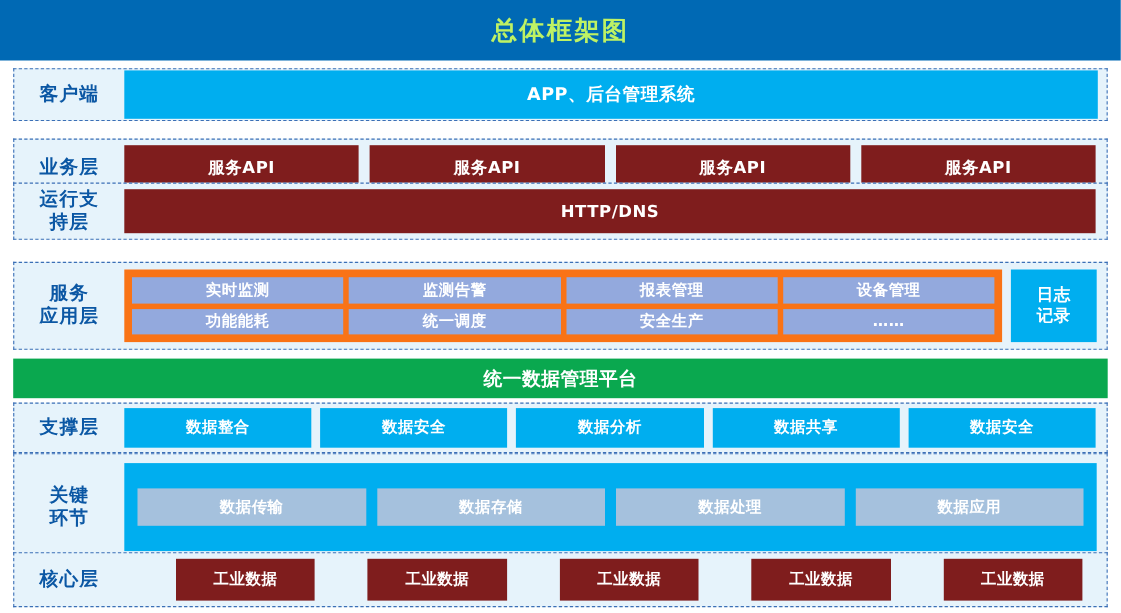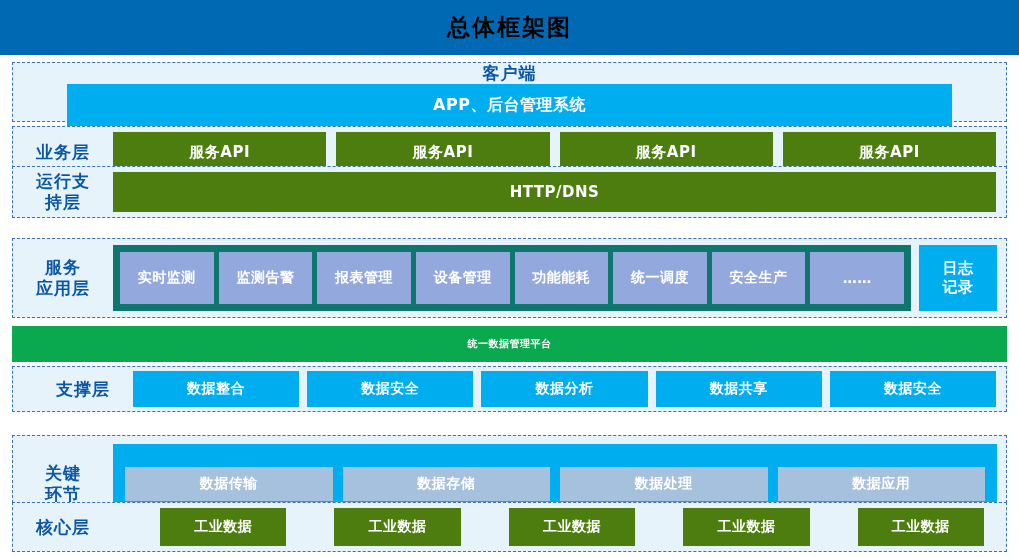--- a/index.html
+++ b/index.html
@@ -25,21 +25,21 @@
     left: 0;
     top: 0;
     width: 1019px;
     height: 55px;
     background: #0069b4;
     display: flex;
     align-items: center;
     justify-content: center;
   }
   .title-bar .title-text {
-    color: #000000;
+    color: #bef264;
     font-size: 23px;
     font-weight: bold;
     letter-spacing: 2px;
   }
 
   
   .row {
     position: absolute;
     left: 12px;
     width: 995px;
@@ -72,27 +72,27 @@
     display: flex;
     align-items: center;
     justify-content: center;
     color: #ffffff;
     font-weight: bold;
     font-size: 15px;
     letter-spacing: 0.5px;
     text-align: center;
   }
   .box.cyan   { background: #00aeef; }
-  .box.peri   { background: #4d7c0f; }
+  .box.peri   { background: #7f1d1d; }
   .box.peri-light { background: #93a9dd; }
   .box.steel  { background: #a5c1dd; }
   .box.green  { background: #0aa84f; }
 
   
-  #row-client { top: 62px; height: 60px; flex-direction: column; }
+  #row-client { top: 62px; height: 48px; }
   #row-client .client-bar {
     width: 885px;
     height: 44px;
     font-size: 16px;
   }
 
   
   #row-business { top: 126px; height: 52px; justify-content: center; }
   #row-business .row-body { gap: 10px; padding-right: 10px; }
   #row-business .api-box {
@@ -103,25 +103,25 @@
   
   #row-runtime { top: 166px; height: 52px; }
   #row-runtime .row-body { gap: 12px; padding-right: 10px; }
   #row-runtime .rt-box { flex: 1; height: 40px; }
 
   
   #row-service { top: 238px; height: 80px; }
   #row-service .row-body { gap: 8px; padding-right: 9px; align-items: stretch; }
   .svc-grid {
     flex: 1;
-    background: #0f766e;
+    background: #f97316;
     padding: 7px;
     box-sizing: border-box;
     display: flex;
-    flex-direction: row;
+    flex-direction: column;
     gap: 5px;
     margin: 6px 0;
   }
   .svc-grid .svc-row {
     flex: 1;
     display: flex;
     gap: 5px;
   }
   .svc-grid .svc-cell {
     flex: 1;
@@ -135,30 +135,30 @@
     line-height: 1.25;
   }
 
   
   #platform-bar {
     position: absolute;
     left: 12px;
     top: 326px;
     width: 995px;
     height: 36px;
-    font-size: 10px;
-  }
-
-  
-  #row-support { top: 366px; height: 46px; padding-left: 20px; }
+    font-size: 17px;
+  }
+
+  
+  #row-support { top: 366px; height: 46px; }
   #row-support .row-body { gap: 8px; padding-right: 10px; }
   #row-support .sup-box { flex: 1; height: 36px; font-size: 14px; }
 
   
-  #row-key { top: 435px; height: 98px; }
+  #row-key { top: 412px; height: 98px; }
   #row-key .row-body { padding-right: 9px; align-items: stretch; }
   .key-strip {
     flex: 1;
     background: #00aeef;
     margin: 8px 0;
     display: flex;
     align-items: center;
     gap: 10px;
     padding: 0 12px;
     box-sizing: border-box;

